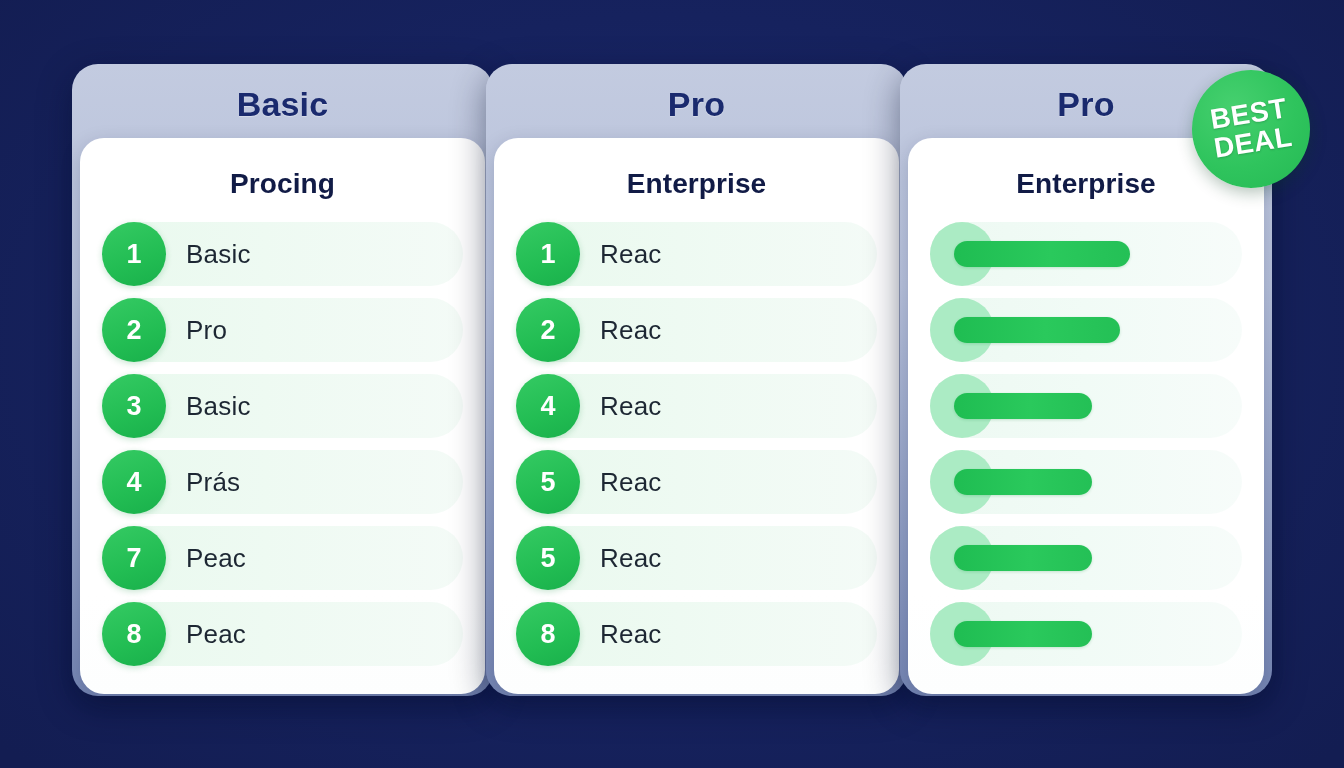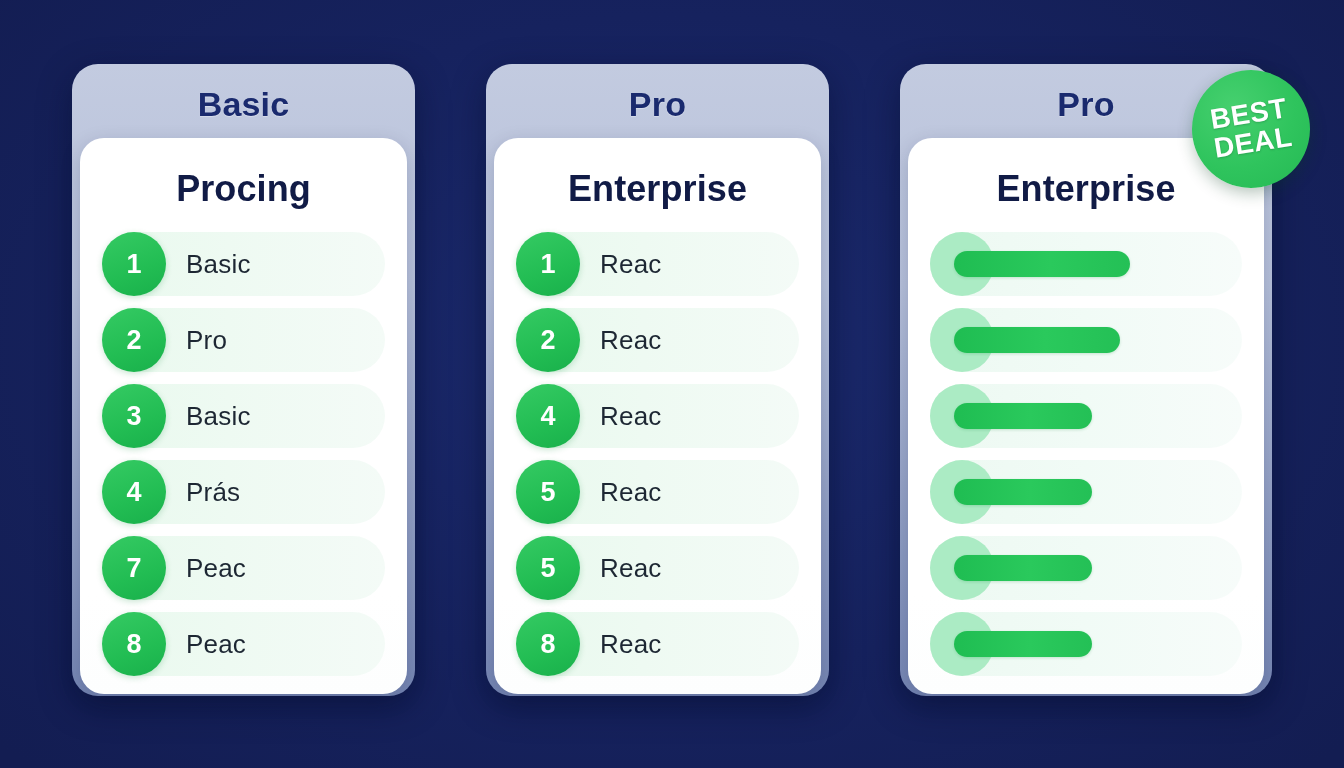--- a/index.html
+++ b/index.html
@@ -18,21 +18,21 @@
     position: absolute;
     inset: 0;
     background:
       radial-gradient(ellipse 900px 600px at 50% 45%, #1b2a6e 0%, #16225e 55%, #131d52 100%);
   }
 
   
   .card {
     position: absolute;
     top: 64px;
-    width: 343px;
+    width: 421px;
     height: 632px;
     border-radius: 26px;
     background: linear-gradient(180deg, #c3cbe0 0%, #b6c0da 35%, #8e9cc2 75%, #7686b3 100%);
     box-shadow: 0 10px 34px rgba(5,10,40,0.45);
   }
   .card.c1 { left: 72px; }
   .card.c2 { left: 486px; }
   .card.c3 { left: 900px; width: 372px; }
 
   .card-header {
@@ -60,21 +60,21 @@
     background: linear-gradient(180deg, #ffffff 0%, #ffffff 82%, #fdfefe 100%);
     border-radius: 24px;
     box-shadow: 0 6px 20px rgba(10,20,60,0.18);
     padding: 0 18px;
     box-sizing: border-box;
     overflow: hidden;
   }
 
   .card-subtitle {
     text-align: center;
-    font-size: 36px;
+    font-size: 28px;
     font-weight: bold;
     color: #111b46;
     margin-top: 30px;
     margin-bottom: 22px;
     letter-spacing: 0.1px;
   }
 
   
   .rows {
     display: flex;

